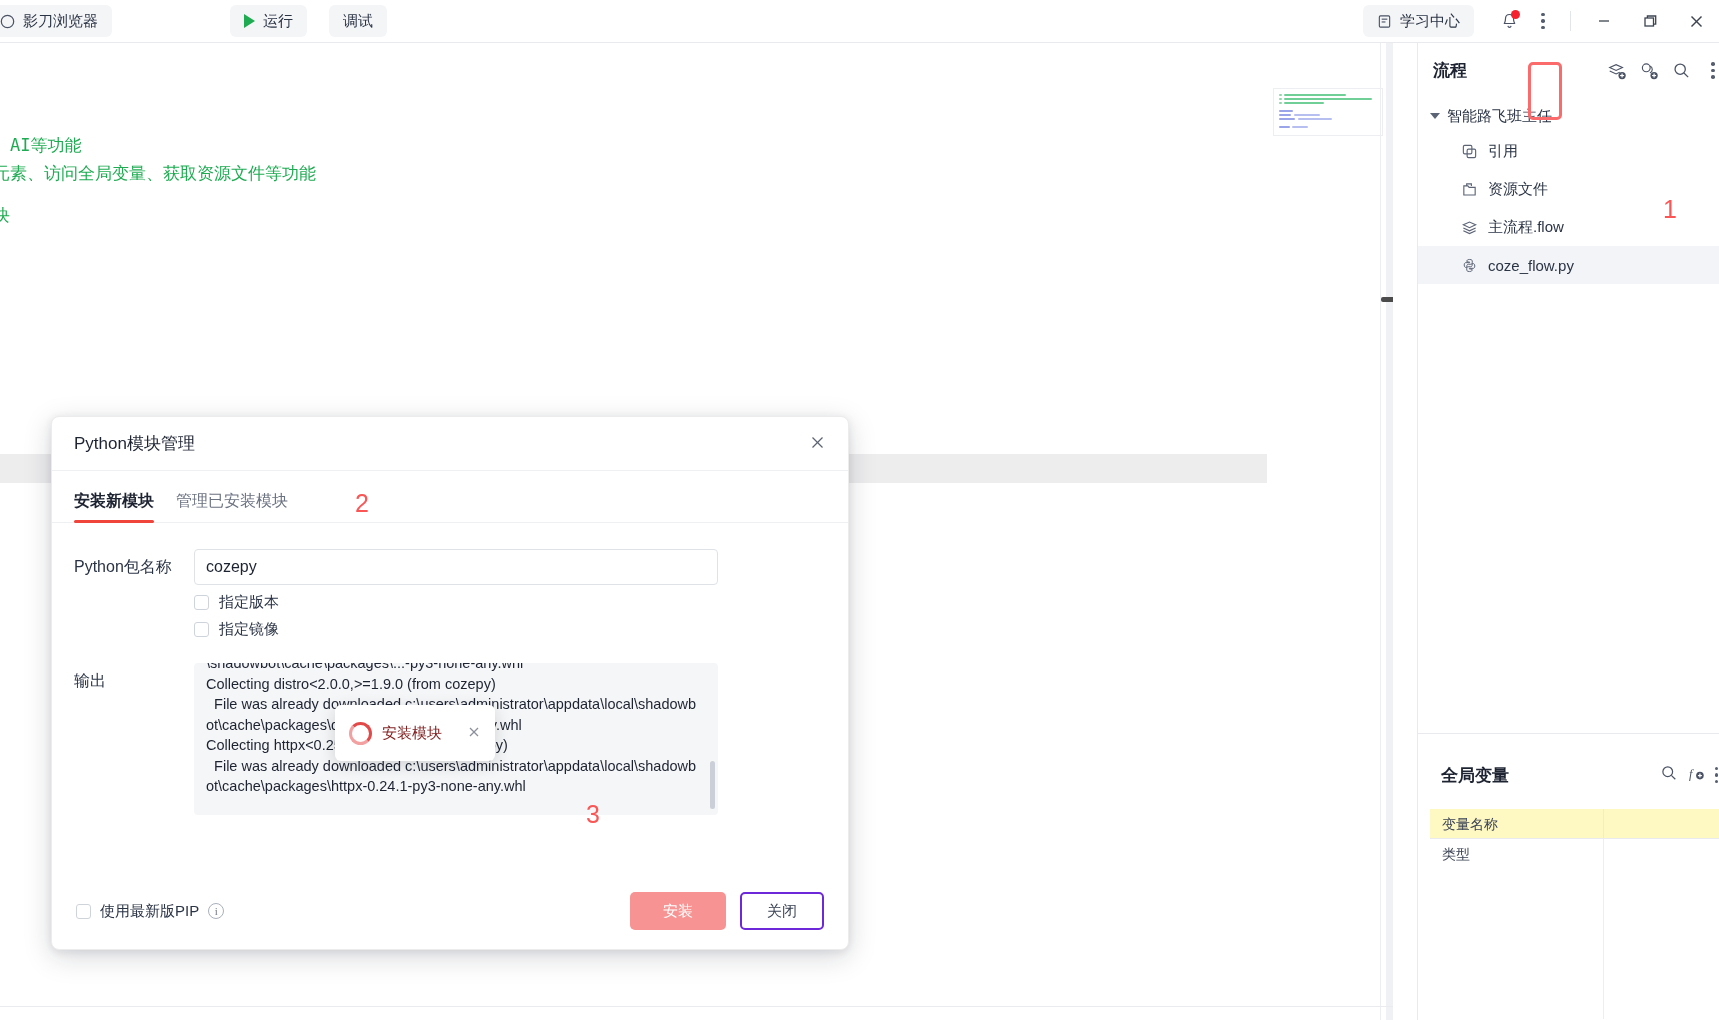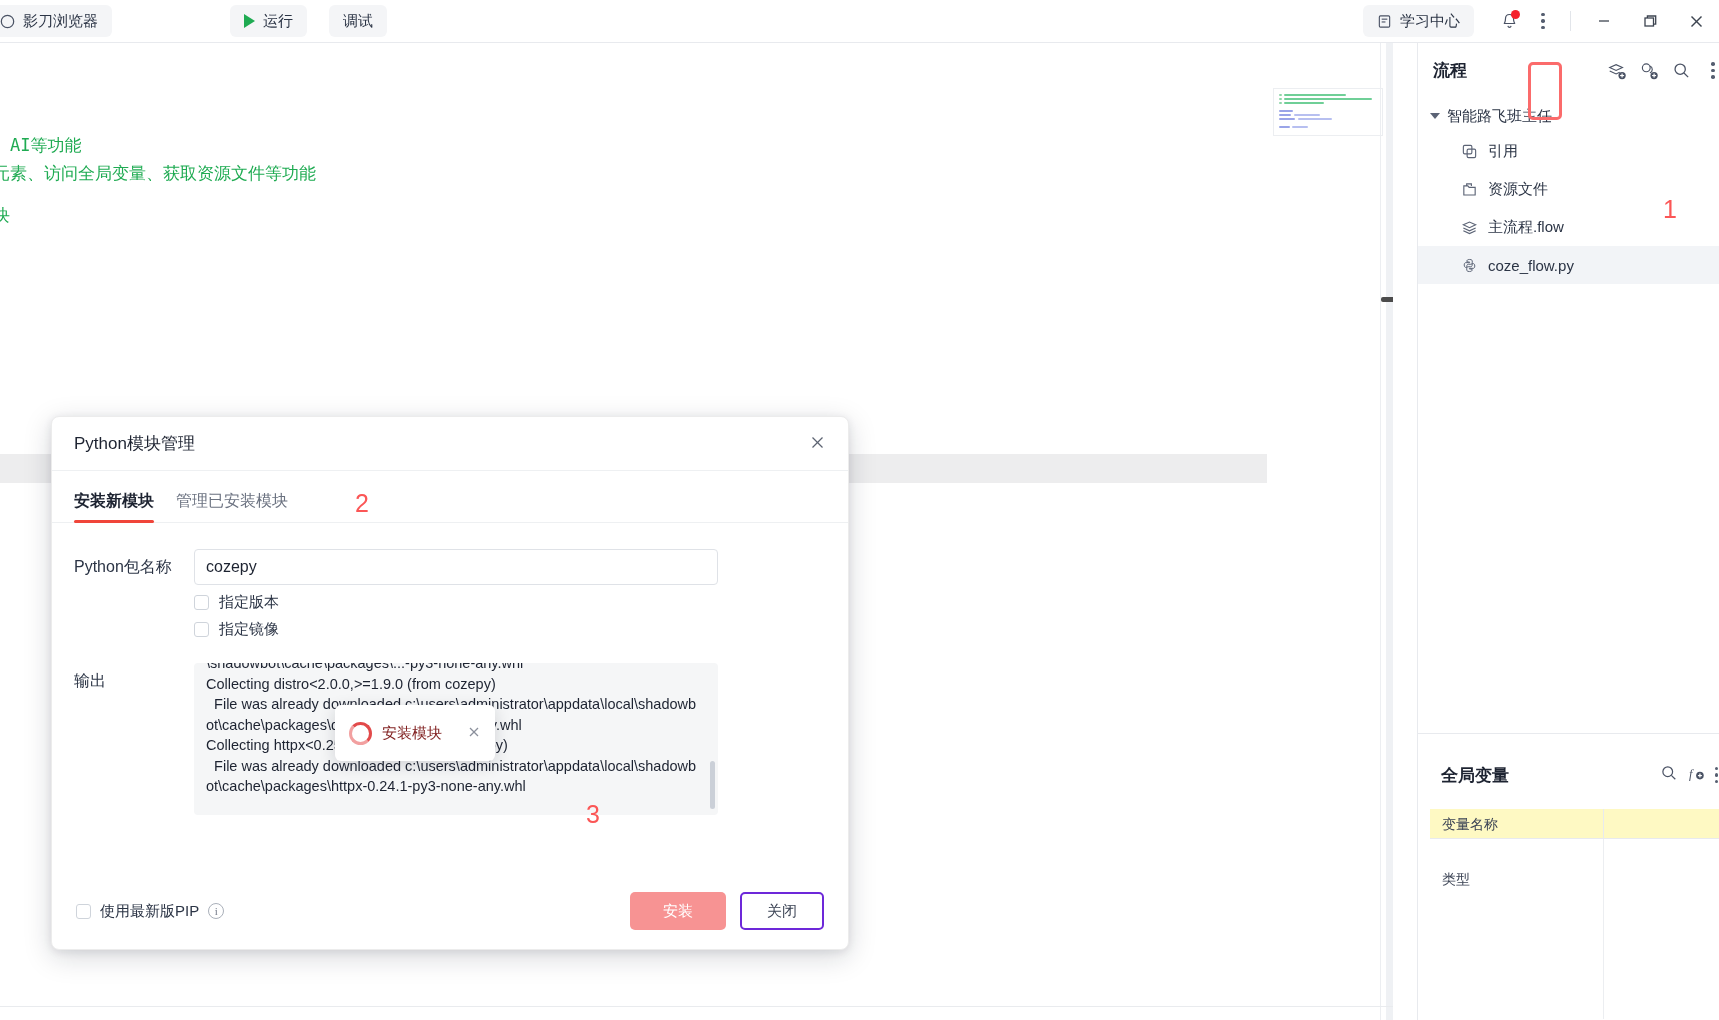--- a/index.html
+++ b/index.html
@@ -113,21 +113,21 @@
   }
   .anno-1 { left: 1663px; top: 195px; }
   .gv-sep { position: absolute; left: 0; top: 690px; width: 302px; height: 1px; background: #e8eaee; }
   .gv-head { position: absolute; left: 8px; top: 710px; width: 302px; height: 44px; display: flex; align-items: center; padding: 0 10px 0 15px; }
   .gv-title { font-size: 17px; color: #1d2331; font-weight: 600; }
   .gv-icons { margin-left: auto; display: flex; align-items: center; gap: 9px; color: #4a5264; }
   .gv-table { position: absolute; left: 12px; top: 766px; width: 290px; }
   .gv-thead { display: flex; height: 30px; background: #fef9c3; align-items: flex-start; font-size: 14px; color: #3b4354; border-bottom: 1px solid #e8eaee; flex-direction: column; }
   .gv-th { padding-left: 12px; }
   .gv-th.c1 { width: 174px; border-right: 1px solid #e8eaee; height: 30px; line-height: 30px; }
-  .gv-th.c2 { width: 116px; height: 30px; line-height: 30px; margin-top: 25px; }
+  .gv-th.c2 { width: 116px; height: 30px; line-height: 30px; }
   .gv-body { height: 180px; display: flex; }
   .gv-col1 { width: 174px; border-right: 1px solid #eceef1; }
   .gv-col2 { width: 116px; }
 
   
   .modal {
     position: absolute; left: 51px; top: 416px; width: 798px; height: 534px;
     background: #ffffff; border-radius: 8px;
     box-shadow: 0 7px 28px rgba(20,25,40,.17), 0 2px 8px rgba(20,25,40,.09);
     border: 1px solid #ececec;

